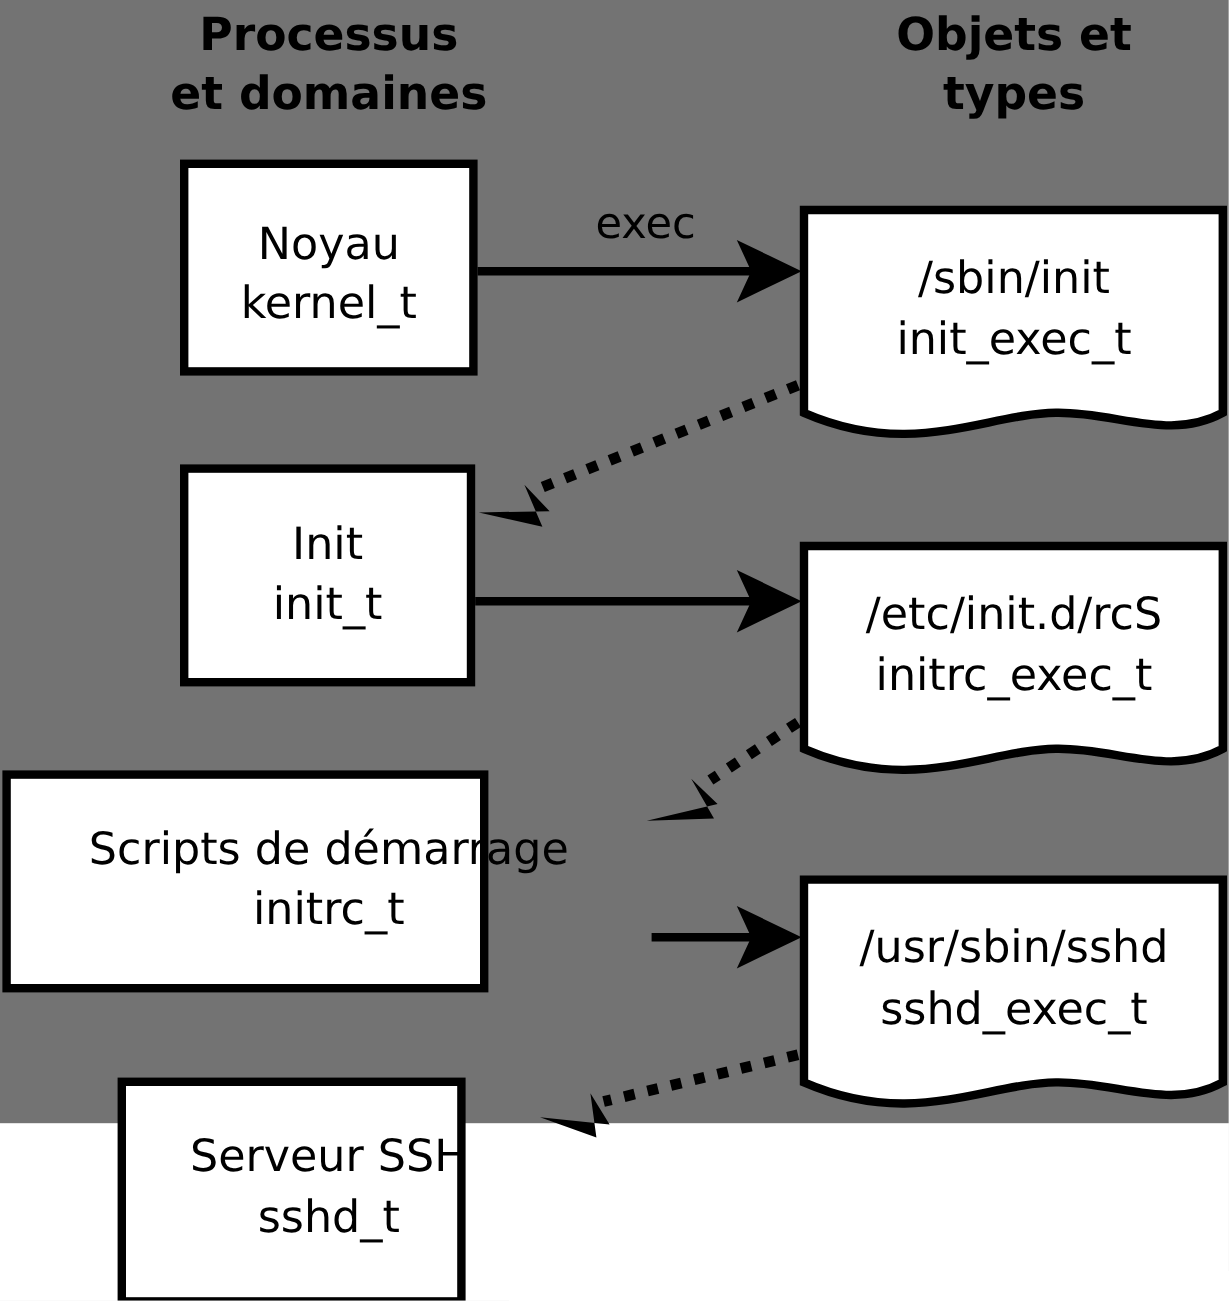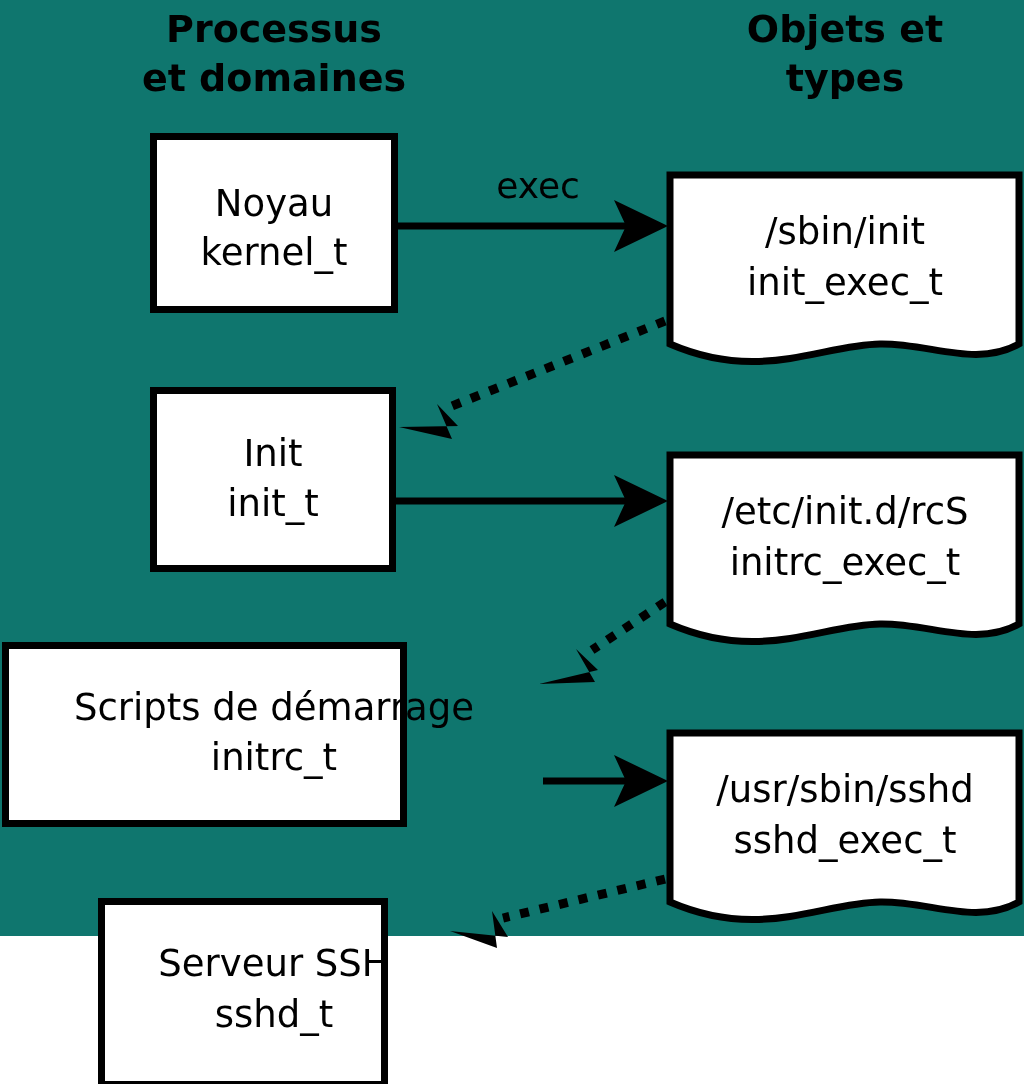--- a/index.html
+++ b/index.html
@@ -11,21 +11,21 @@
   body {
     width: 1024px;
     height: 1084px;
     overflow: hidden;
     font-family: "DejaVu Sans", sans-serif;
   }
   #diagram-root {
     position: relative;
     width: 1024px;
     height: 936px;
-    background: #0f766e;
+    background: #737373;
     text-align: right;
   }
   svg.diagram {
     display: block;
     width: 1024px;
     height: 1084px;
   }
   .col-header {
     font-family: "DejaVu Sans", sans-serif;
     font-weight: bold;

